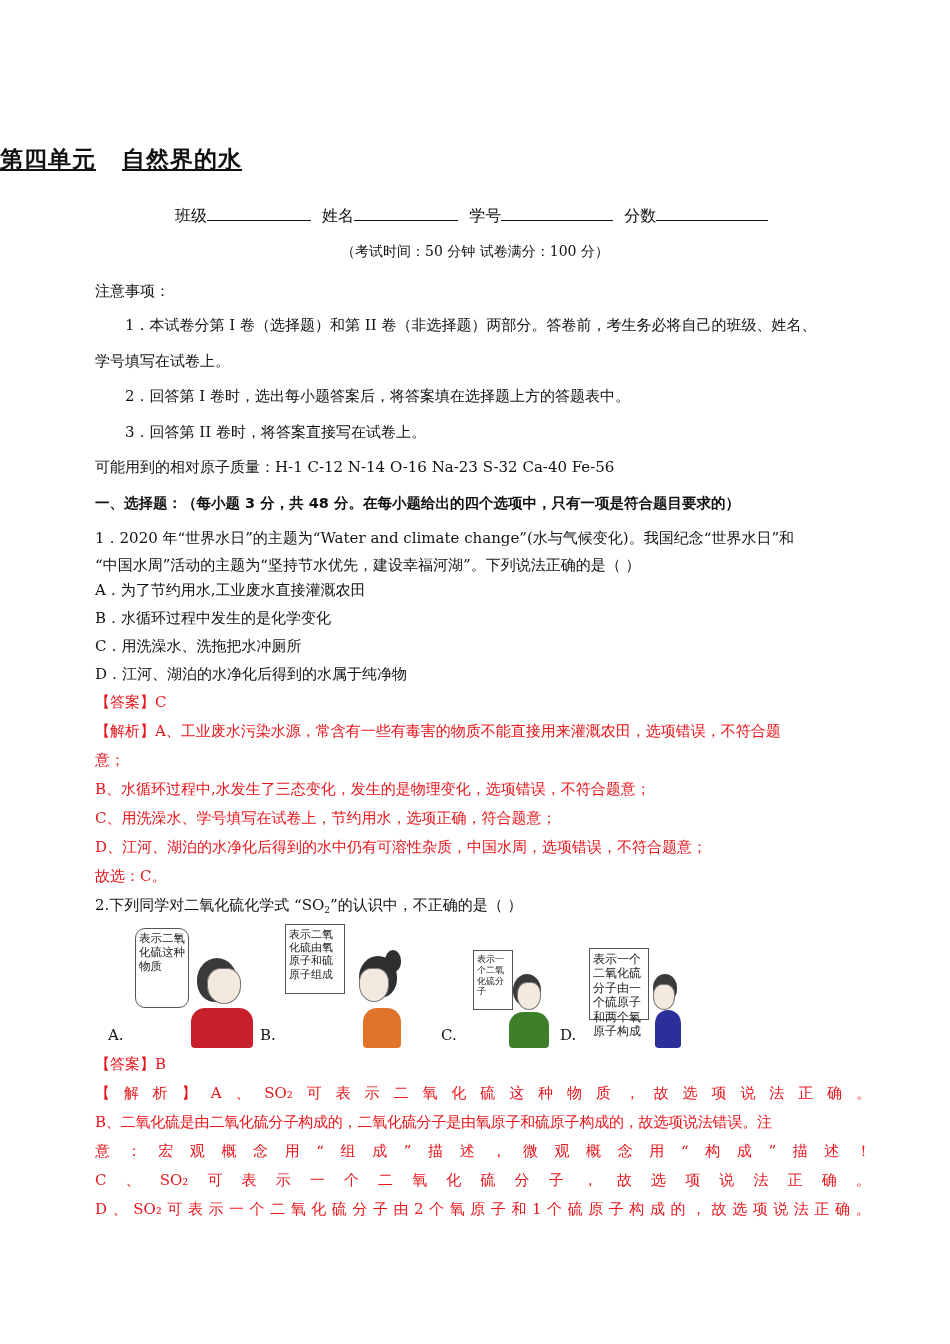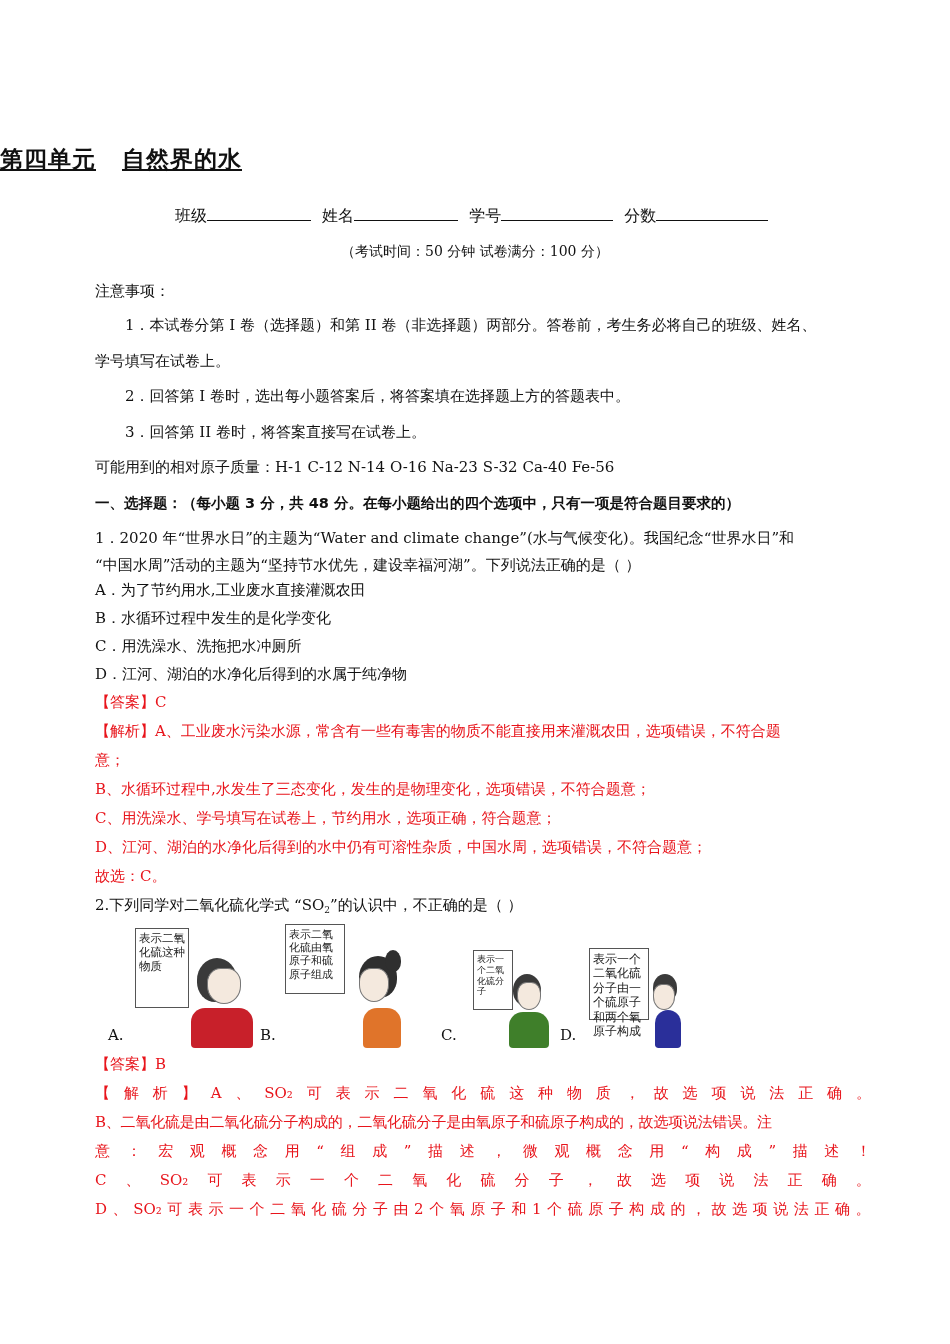--- a/index.html
+++ b/index.html
@@ -63,21 +63,21 @@
 <div class="abs line red" style="top:751px">意；</div>
 <div class="abs line red" style="top:780px">B、水循环过程中,水发生了三态变化，发生的是物理变化，选项错误，不符合题意；</div>
 <div class="abs line red" style="top:809px">C、用洗澡水、学号填写在试卷上，节约用水，选项正确，符合题意；</div>
 <div class="abs line red" style="top:838px">D、江河、湖泊的水净化后得到的水中仍有可溶性杂质，中国水周，选项错误，不符合题意；</div>
 <div class="abs line red" style="top:867px">故选：C。</div>
 
 <div class="abs line" style="top:896px"><span>2.下列同学对二氧化硫化学式 “SO</span><sub>2</sub><span>”的认识中，不正确的是（      ）</span></div>
 
 <div class="fig">
 
-  <div class="bubble" style="left:30px;top:6px;width:46px;height:72px;font-size:11.5px;">表示二氧化硫这种物质</div>
+  <div class="bubble" style="left:30px;top:6px;width:46px;height:72px;font-size:11.5px;border-radius:10px;">表示二氧化硫这种物质</div>
   <div class="person" style="left:86px;top:30px;width:70px;height:96px;">
     <div class="head" style="left:6px;top:6px;width:40px;height:44px;"></div>
     <div class="face" style="left:16px;top:16px;width:32px;height:34px;"></div>
     <div class="body" style="left:0px;top:56px;width:62px;height:40px;background:#c8202a;"></div>
   </div>
   <div class="optlabel" style="left:3px;top:104px">A.</div>
 
   <div class="bubble" style="left:180px;top:2px;width:52px;height:62px;font-size:11px;">表示二氧化硫由氧原子和硫原子组成</div>
   <div class="person" style="left:236px;top:28px;width:70px;height:98px;">
     <div class="head" style="left:18px;top:6px;width:38px;height:42px;background:#2f2f2f;"></div>

